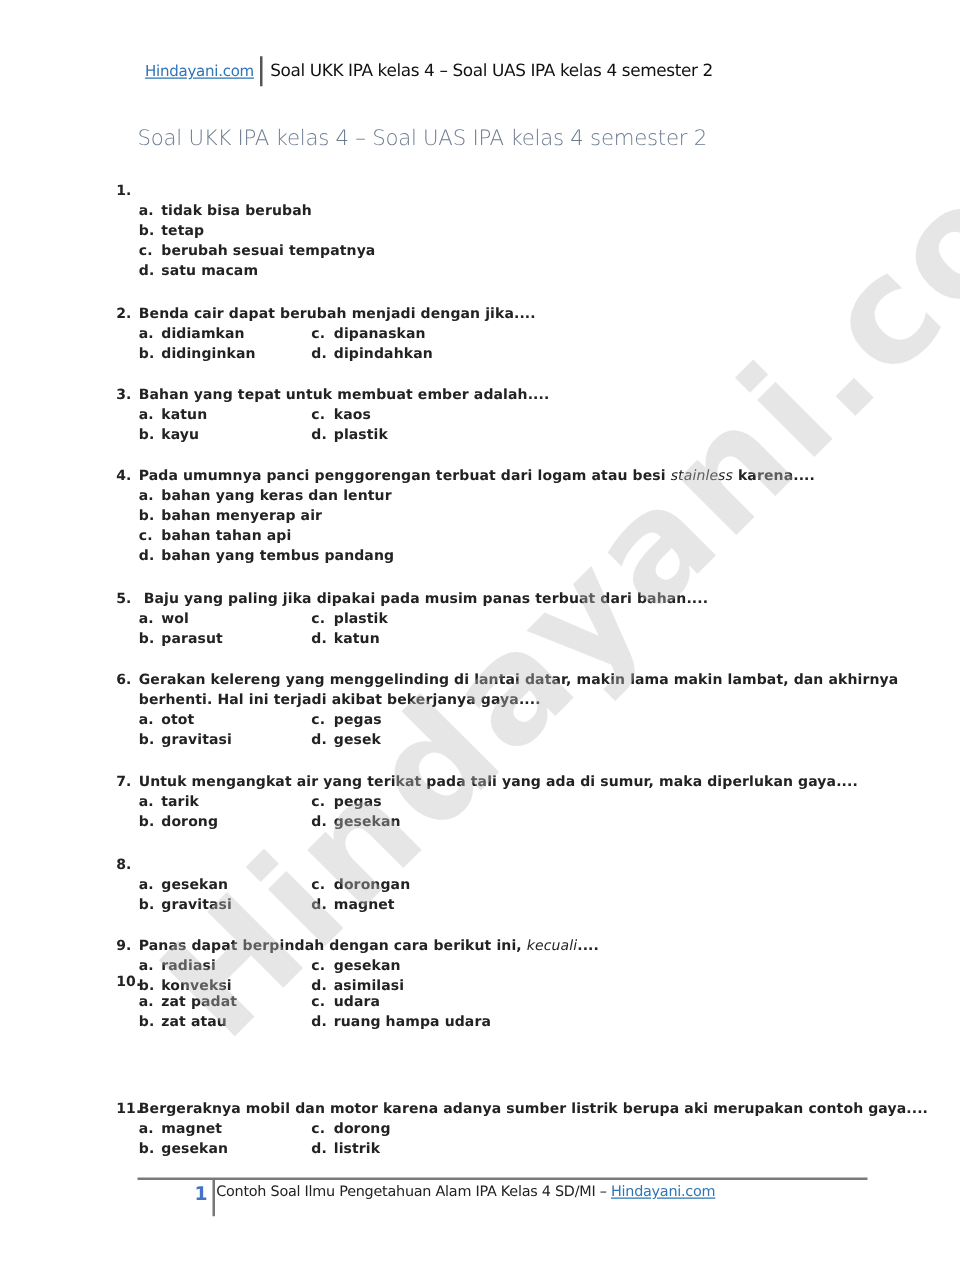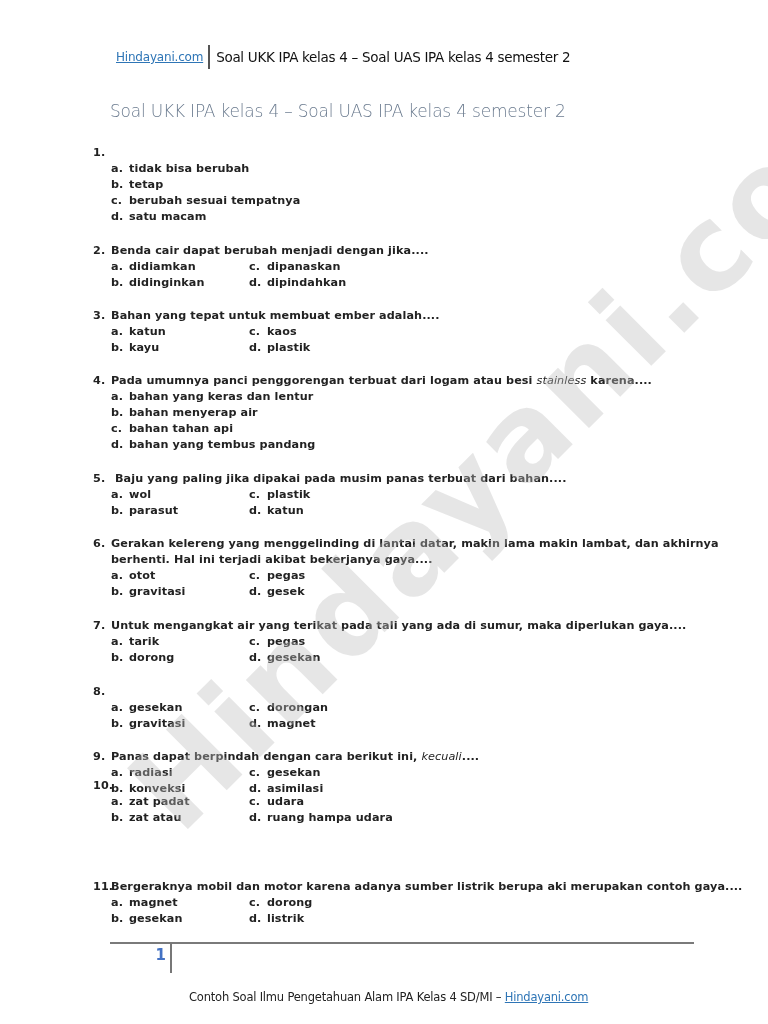--- a/index.html
+++ b/index.html
@@ -31,21 +31,21 @@
     .opt-row { display: flex; line-height: 16px; height: 16px; padding-left: 18px; }
     .opt { display: flex; width: 138px; flex: none; }
     .opt-letter { width: 18px; flex: none; }
     .opt-text { white-space: nowrap; }
     .opt-single { display: flex; line-height: 16px; height: 16px; padding-left: 18px; }
 
     
     .footer-line { position: absolute; left: 110px; top: 942px; width: 584px; height: 2px; background: #7a7a7a; }
     .footer-num { position: absolute; left: 146px; top: 946px; width: 20px; text-align: right; font-family: "DejaVu Sans", sans-serif; font-size: 15px; font-weight: bold; color: #4472c4; }
     .footer-sep { position: absolute; left: 170px; top: 943px; width: 2px; height: 30px; background: #777; }
-    .footer-text { position: absolute; left: 189px; top: 946px; font-family: "DejaVu Sans", sans-serif; font-size: 11.5px; color: #222; letter-spacing: -0.2px; white-space: nowrap; margin-top: 44px; }
+    .footer-text { position: absolute; left: 173px; top: 946px; font-family: "DejaVu Sans", sans-serif; font-size: 11.5px; color: #222; letter-spacing: -0.2px; white-space: nowrap; }
     .footer-link { color: #2e75b6; text-decoration: underline; }
   </style>
 </head>
 <body>
 
 <div class="page">
 
   <div class="header">
     <span class="header-site">Hindayani.com</span>
     <span class="header-sep"></span>

